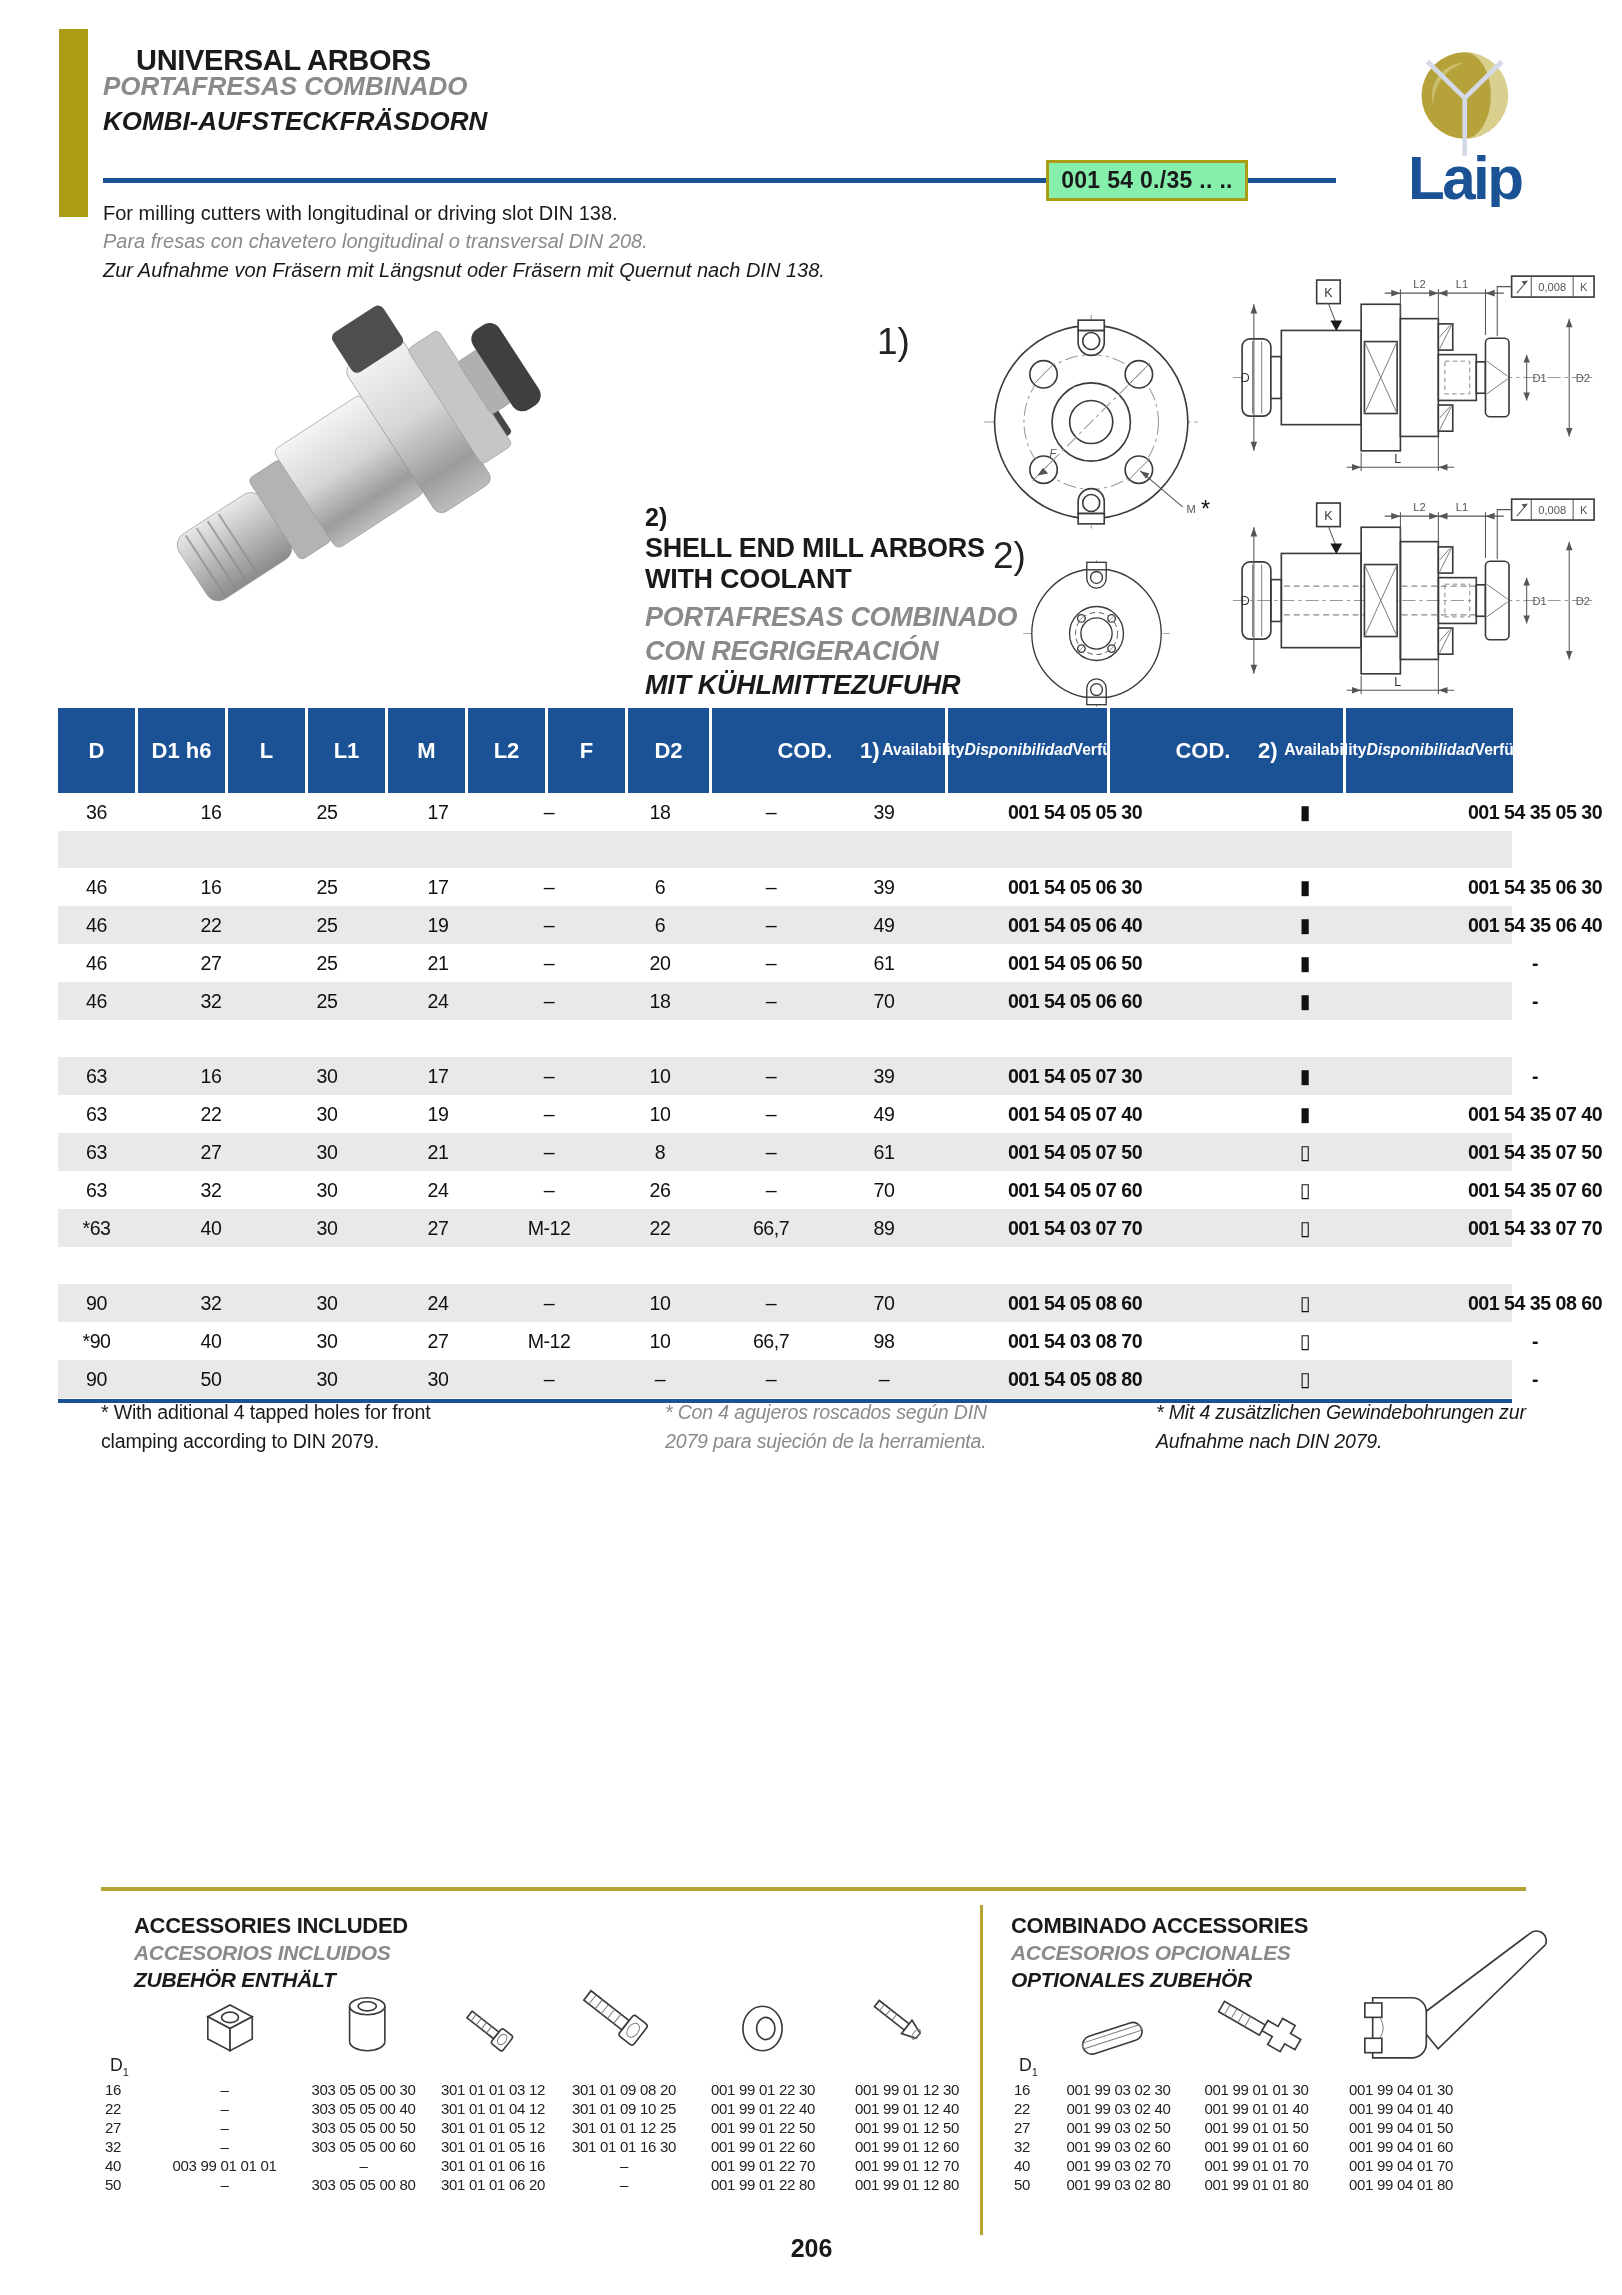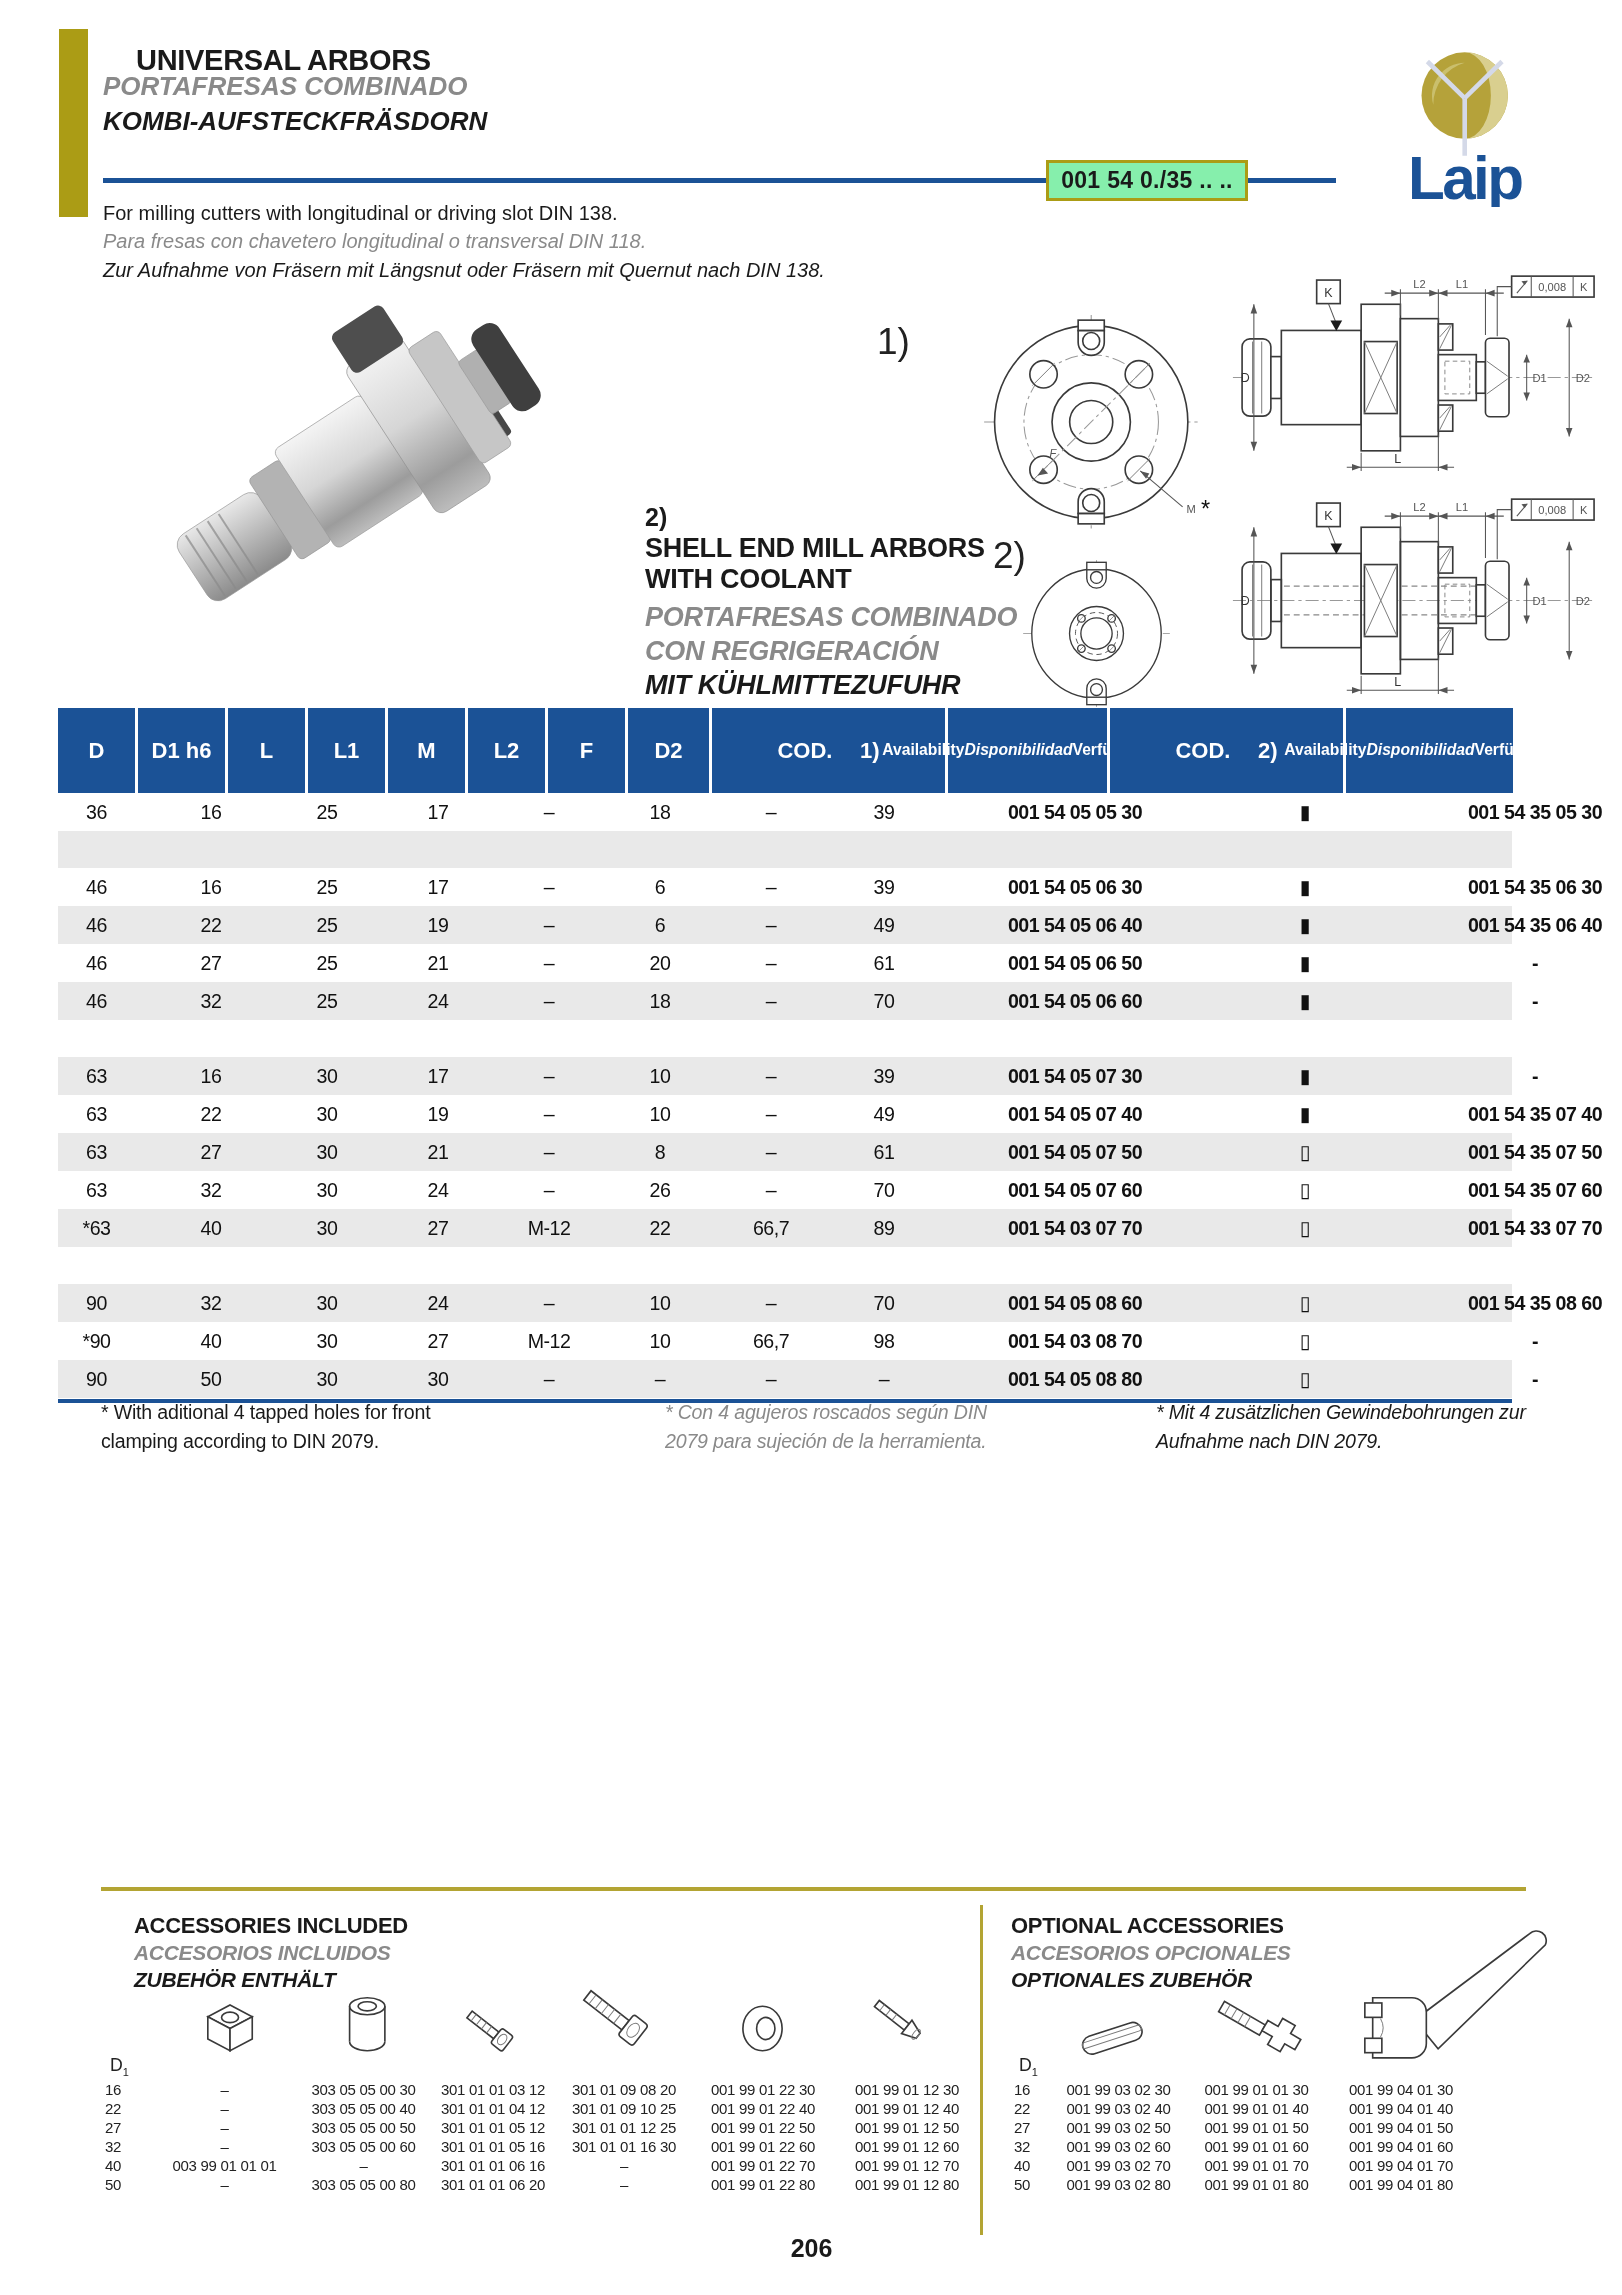--- a/index.html
+++ b/index.html
@@ -105,21 +105,21 @@
     <path d="M163,30 a50,50 0 0 0 -48,64 a66,66 0 0 1 48,-64 z" fill="#cabf6d"></path>
     <g stroke="#d4d9e8" stroke-width="7">
       <line x1="163" y1="84" x2="163" y2="172"></line>
       <line x1="163" y1="84" x2="106" y2="28"></line>
       <line x1="163" y1="84" x2="220" y2="28"></line>
     </g>
     <text x="163" y="238" text-anchor="middle" font-size="92" font-weight="bold" fill="#1b5296" style="letter-spacing:-4px">Laip</text>
   </svg>
 
   <div class="abs intro intro-en">For milling cutters with longitudinal or driving slot DIN 138.</div>
-  <div class="abs intro intro-es">Para fresas con chavetero longitudinal o transversal DIN 118.</div>
+  <div class="abs intro intro-es">Para fresas con chavetero longitudinal o transversal DIN 208.</div>
   <div class="abs intro intro-de">Zur Aufnahme von Fräsern mit Längsnut oder Fräsern mit Quernut nach DIN 138.</div>
 
   <svg class="abs" style="left:111px;top:298px" width="452" height="357" viewBox="0 0 690 545">
     <defs>
       <linearGradient id="met" x1="0" y1="0" x2="0" y2="1">
         <stop offset="0" stop-color="#f4f4f4"></stop>
           <stop offset="0.45" stop-color="#d6d6d6"></stop>
         <stop offset="0.8" stop-color="#9c9c9c"></stop>
           <stop offset="1" stop-color="#bdbdbd"></stop>
       </linearGradient>
@@ -742,21 +742,21 @@
         <div>–</div>
         <div>303 05 05 00 80</div>
         <div>301 01 01 06 20</div>
         <div>–</div>
         <div>001 99 01 22 80</div>
         <div>001 99 01 12 80</div>
       </div>
 
   </div>
 
-  <div class="abs acc-t1 accR1">OPTIONAL ACCESSORIES</div>
+  <div class="abs acc-t1 accR1">COMBINADO ACCESSORIES</div>
   <div class="abs acc-t2 accR2">ACCESORIOS OPCIONALES</div>
   <div class="abs acc-t3 accR3">OPTIONALES ZUBEHÖR</div>
 
   <svg class="abs" style="left:1014px;top:1914px" width="563" height="157" viewBox="0 0 860 240">
     <g transform="rotate(-18 150 190)">
       <rect class="dln dfill" x="103" y="176" width="94" height="28" rx="14"></rect>
       <rect class="thin dfill" x="103" y="183" width="94" height="9" rx="4"></rect>
     </g>
     <g transform="rotate(30 375 175)">
       <rect class="dln dfill" x="308" y="166" width="72" height="18"></rect>

